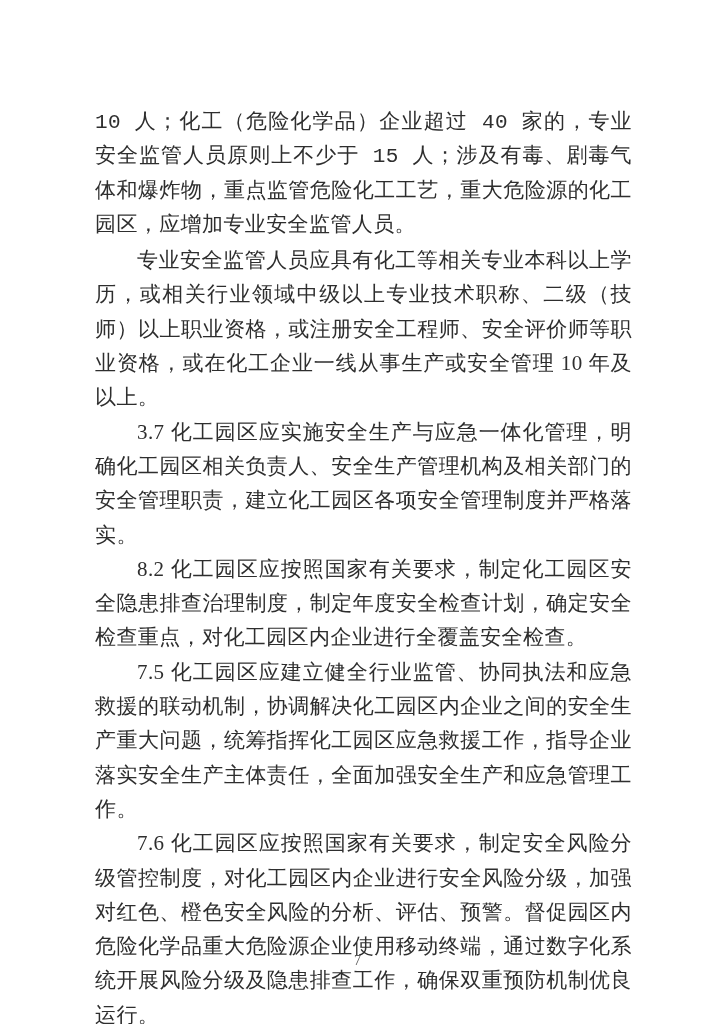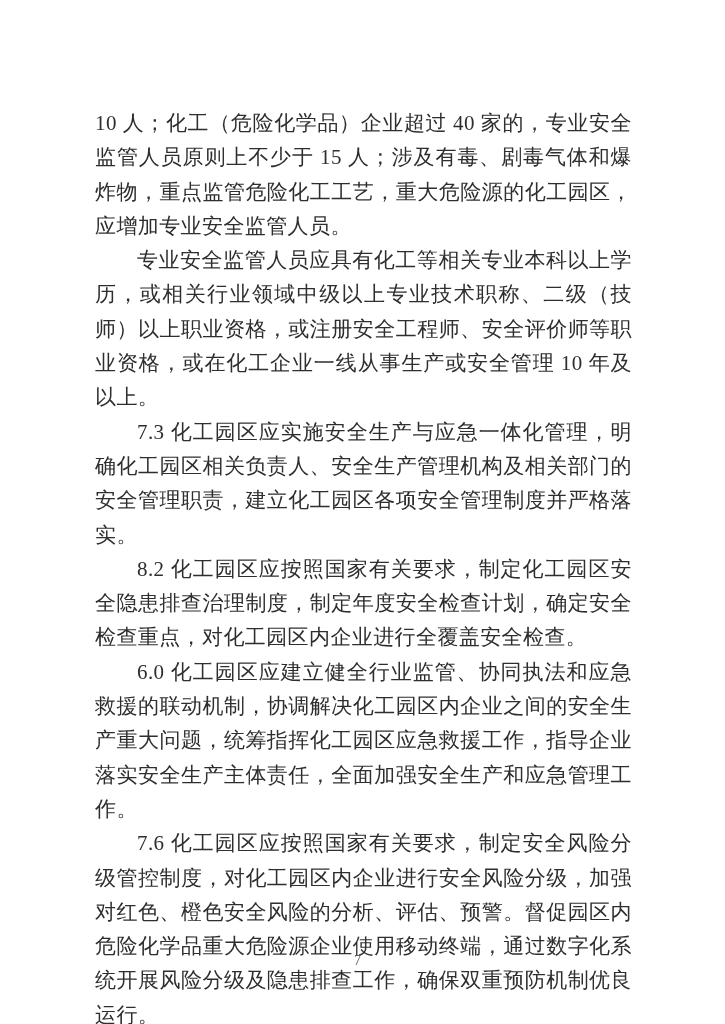--- a/index.html
+++ b/index.html
@@ -35,38 +35,39 @@
     padding: 0;
     text-align: justify;
     text-justify: inter-ideograph;
     text-indent: 2em;
     letter-spacing: 0.4px;
     word-break: break-all;
   }
   .textblock p.continuation {
     
     text-indent: 0;
+    font-family: Liberation Mono, monospace;
   }
   .page-number {
     position: absolute;
     left: 0;
     right: 10px;
     top: 953px;
     text-align: center;
     font-size: 14px;
     color: #5a5a5a;
   }
 </style>
 </head>
 <body>
 
 <div class="page">
   <div class="textblock">
     <p class="continuation">10 人；化工（危险化学品）企业超过 40 家的，专业安全监管人员原则上不少于 15 人；涉及有毒、剧毒气体和爆炸物，重点监管危险化工工艺，重大危险源的化工园区，应增加专业安全监管人员。</p>
     <p>专业安全监管人员应具有化工等相关专业本科以上学历，或相关行业领域中级以上专业技术职称、二级（技师）以上职业资格，或注册安全工程师、安全评价师等职业资格，或在化工企业一线从事生产或安全管理 10 年及以上。</p>
-    <p>7.3 化工园区应实施安全生产与应急一体化管理，明确化工园区相关负责人、安全生产管理机构及相关部门的安全管理职责，建立化工园区各项安全管理制度并严格落实。</p>
+    <p>3.7 化工园区应实施安全生产与应急一体化管理，明确化工园区相关负责人、安全生产管理机构及相关部门的安全管理职责，建立化工园区各项安全管理制度并严格落实。</p>
     <p>8.2 化工园区应按照国家有关要求，制定化工园区安全隐患排查治理制度，制定年度安全检查计划，确定安全检查重点，对化工园区内企业进行全覆盖安全检查。</p>
-    <p>6.0 化工园区应建立健全行业监管、协同执法和应急救援的联动机制，协调解决化工园区内企业之间的安全生产重大问题，统筹指挥化工园区应急救援工作，指导企业落实安全生产主体责任，全面加强安全生产和应急管理工作。</p>
+    <p>7.5 化工园区应建立健全行业监管、协同执法和应急救援的联动机制，协调解决化工园区内企业之间的安全生产重大问题，统筹指挥化工园区应急救援工作，指导企业落实安全生产主体责任，全面加强安全生产和应急管理工作。</p>
     <p>7.6 化工园区应按照国家有关要求，制定安全风险分级管控制度，对化工园区内企业进行安全风险分级，加强对红色、橙色安全风险的分析、评估、预警。督促园区内危险化学品重大危险源企业使用移动终端，通过数字化系统开展风险分级及隐患排查工作，确保双重预防机制优良运行。</p>
 
   </div>
   <div class="page-number">7</div>
 </div>
 
 </body></html>

